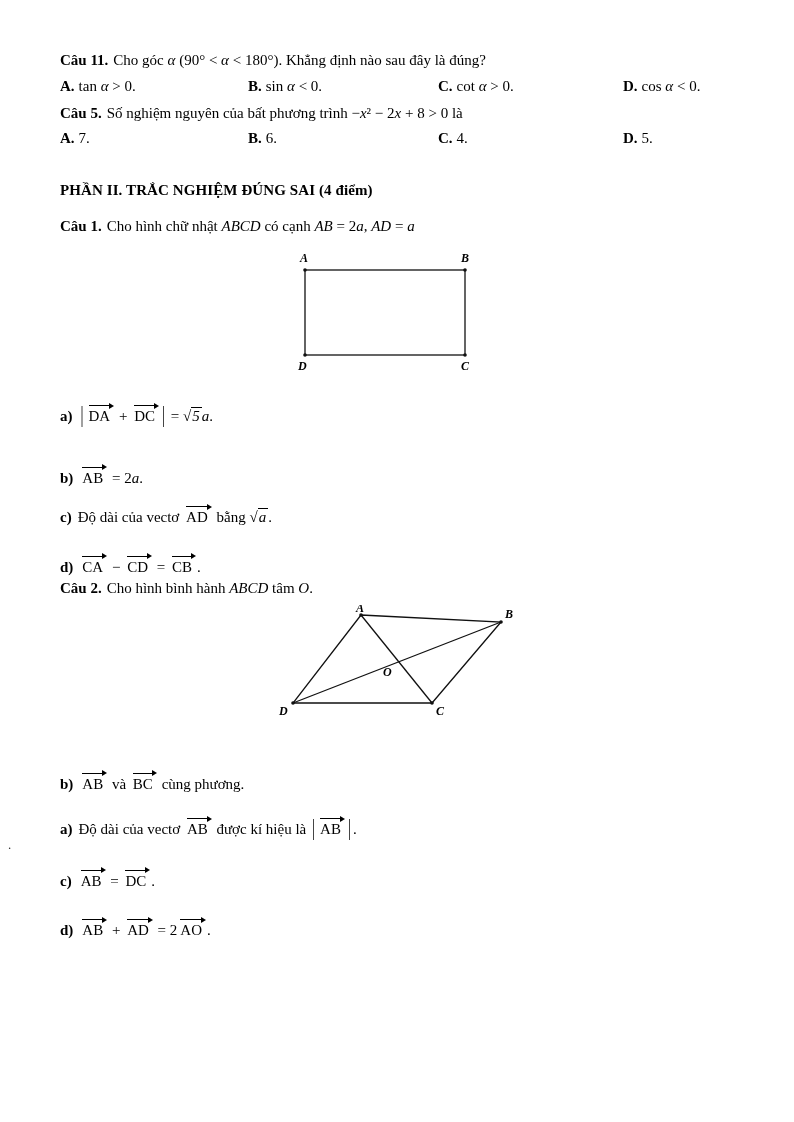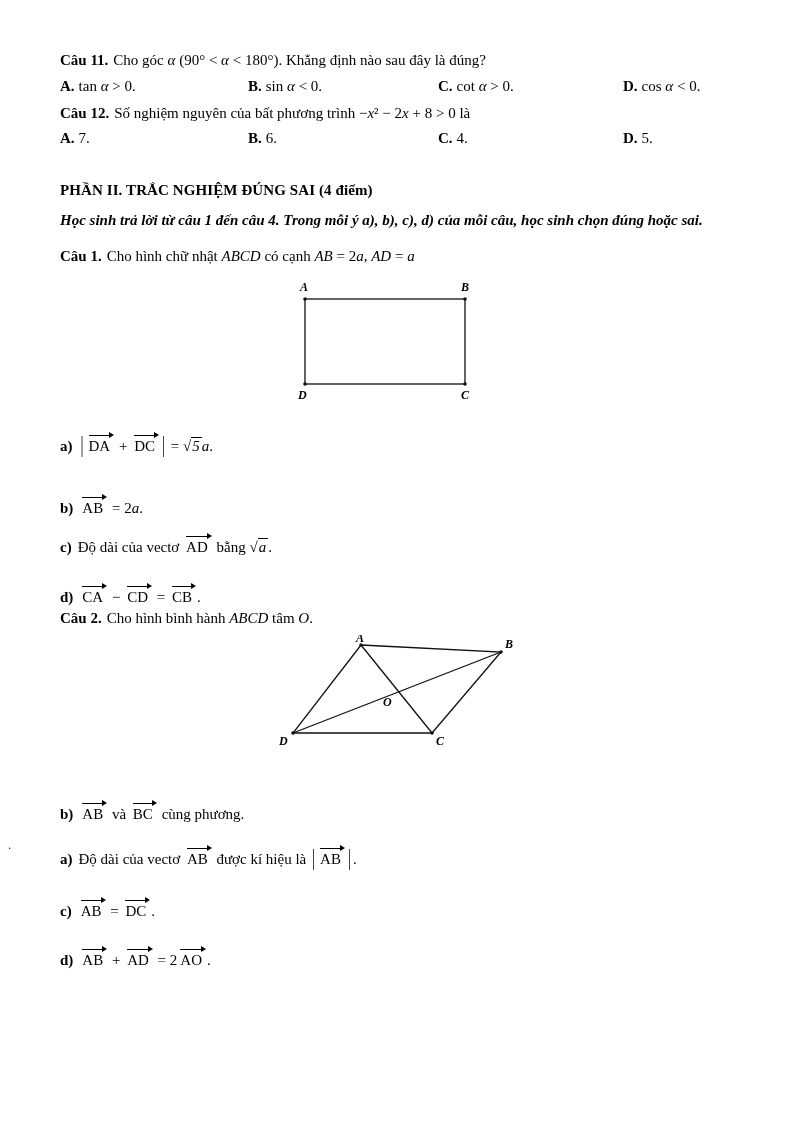--- a/index.html
+++ b/index.html
@@ -78,31 +78,30 @@
     <span class="qlabel">Câu 11.</span><span class="math"><span class="m-txt">Cho góc </span><span class="m-it">α</span><span class="m-txt"> (90° &lt; </span><span class="m-it">α</span><span class="m-txt"> &lt; 180°). Khẳng định nào sau đây là đúng?</span></span>
   </div>
   <div class="opts">
     <span class="opt"><span class="optlabel">A.</span><span class="math"><span class="m-txt">tan </span><span class="m-it">α</span><span class="m-txt"> &gt; 0.</span></span></span>
     <span class="opt"><span class="optlabel">B.</span><span class="math"><span class="m-txt">sin </span><span class="m-it">α</span><span class="m-txt"> &lt; 0.</span></span></span>
     <span class="opt"><span class="optlabel">C.</span><span class="math"><span class="m-txt">cot </span><span class="m-it">α</span><span class="m-txt"> &gt; 0.</span></span></span>
     <span class="opt"><span class="optlabel">D.</span><span class="math"><span class="m-txt">cos </span><span class="m-it">α</span><span class="m-txt"> &lt; 0.</span></span></span>
   </div>
 
   <div class="qline q12line">
-    <span class="qlabel">Câu 12.</span><span class="math"><span class="m-txt">Số nghiệm nguyên của bất phương trình −</span><span class="m-it">x</span><span class="m-txt">² − 2</span><span class="m-it">x</span><span class="m-txt"> + 8 &gt; 0 là</span></span>
+    <span class="qlabel">Câu 5.</span><span class="math"><span class="m-txt">Số nghiệm nguyên của bất phương trình −</span><span class="m-it">x</span><span class="m-txt">² − 2</span><span class="m-it">x</span><span class="m-txt"> + 8 &gt; 0 là</span></span>
   </div>
   <div class="opts">
     <span class="opt"><span class="optlabel">A.</span><span class="math"><span class="m-txt">7.</span></span></span>
     <span class="opt"><span class="optlabel">B.</span><span class="math"><span class="m-txt">6.</span></span></span>
     <span class="opt"><span class="optlabel">C.</span><span class="math"><span class="m-txt">4.</span></span></span>
     <span class="opt"><span class="optlabel">D.</span><span class="math"><span class="m-txt">5.</span></span></span>
   </div>
 
   <div class="part2-heading">PHẦN II. TRẮC NGHIỆM ĐÚNG SAI (4 điểm)</div>
-  <div class="part2-note">Học sinh trả lời từ câu 1 đến câu 4. Trong mỗi ý a), b), c), d) của mỗi câu, học sinh chọn đúng hoặc sai.</div>
 
   <div class="qline c1q">
     <span class="qlabel">Câu 1.</span><span class="math"><span class="m-txt">Cho hình chữ nhật </span><span class="m-it">ABCD</span><span class="m-txt"> có cạnh </span><span class="m-it">AB</span><span class="m-txt"> = 2</span><span class="m-it">a</span><span class="m-txt">, </span><span class="m-it">AD</span><span class="m-txt"> = </span><span class="m-it">a</span></span>
   </div>
 
   <div class="fig fig1">
     <svg width="190" height="120" viewBox="0 0 190 120">
       <rect x="14" y="18" width="160" height="85" fill="none" stroke="#111" stroke-width="1.3"></rect>
       <g fill="#111">
         <circle cx="14" cy="18" r="1.8"></circle>

